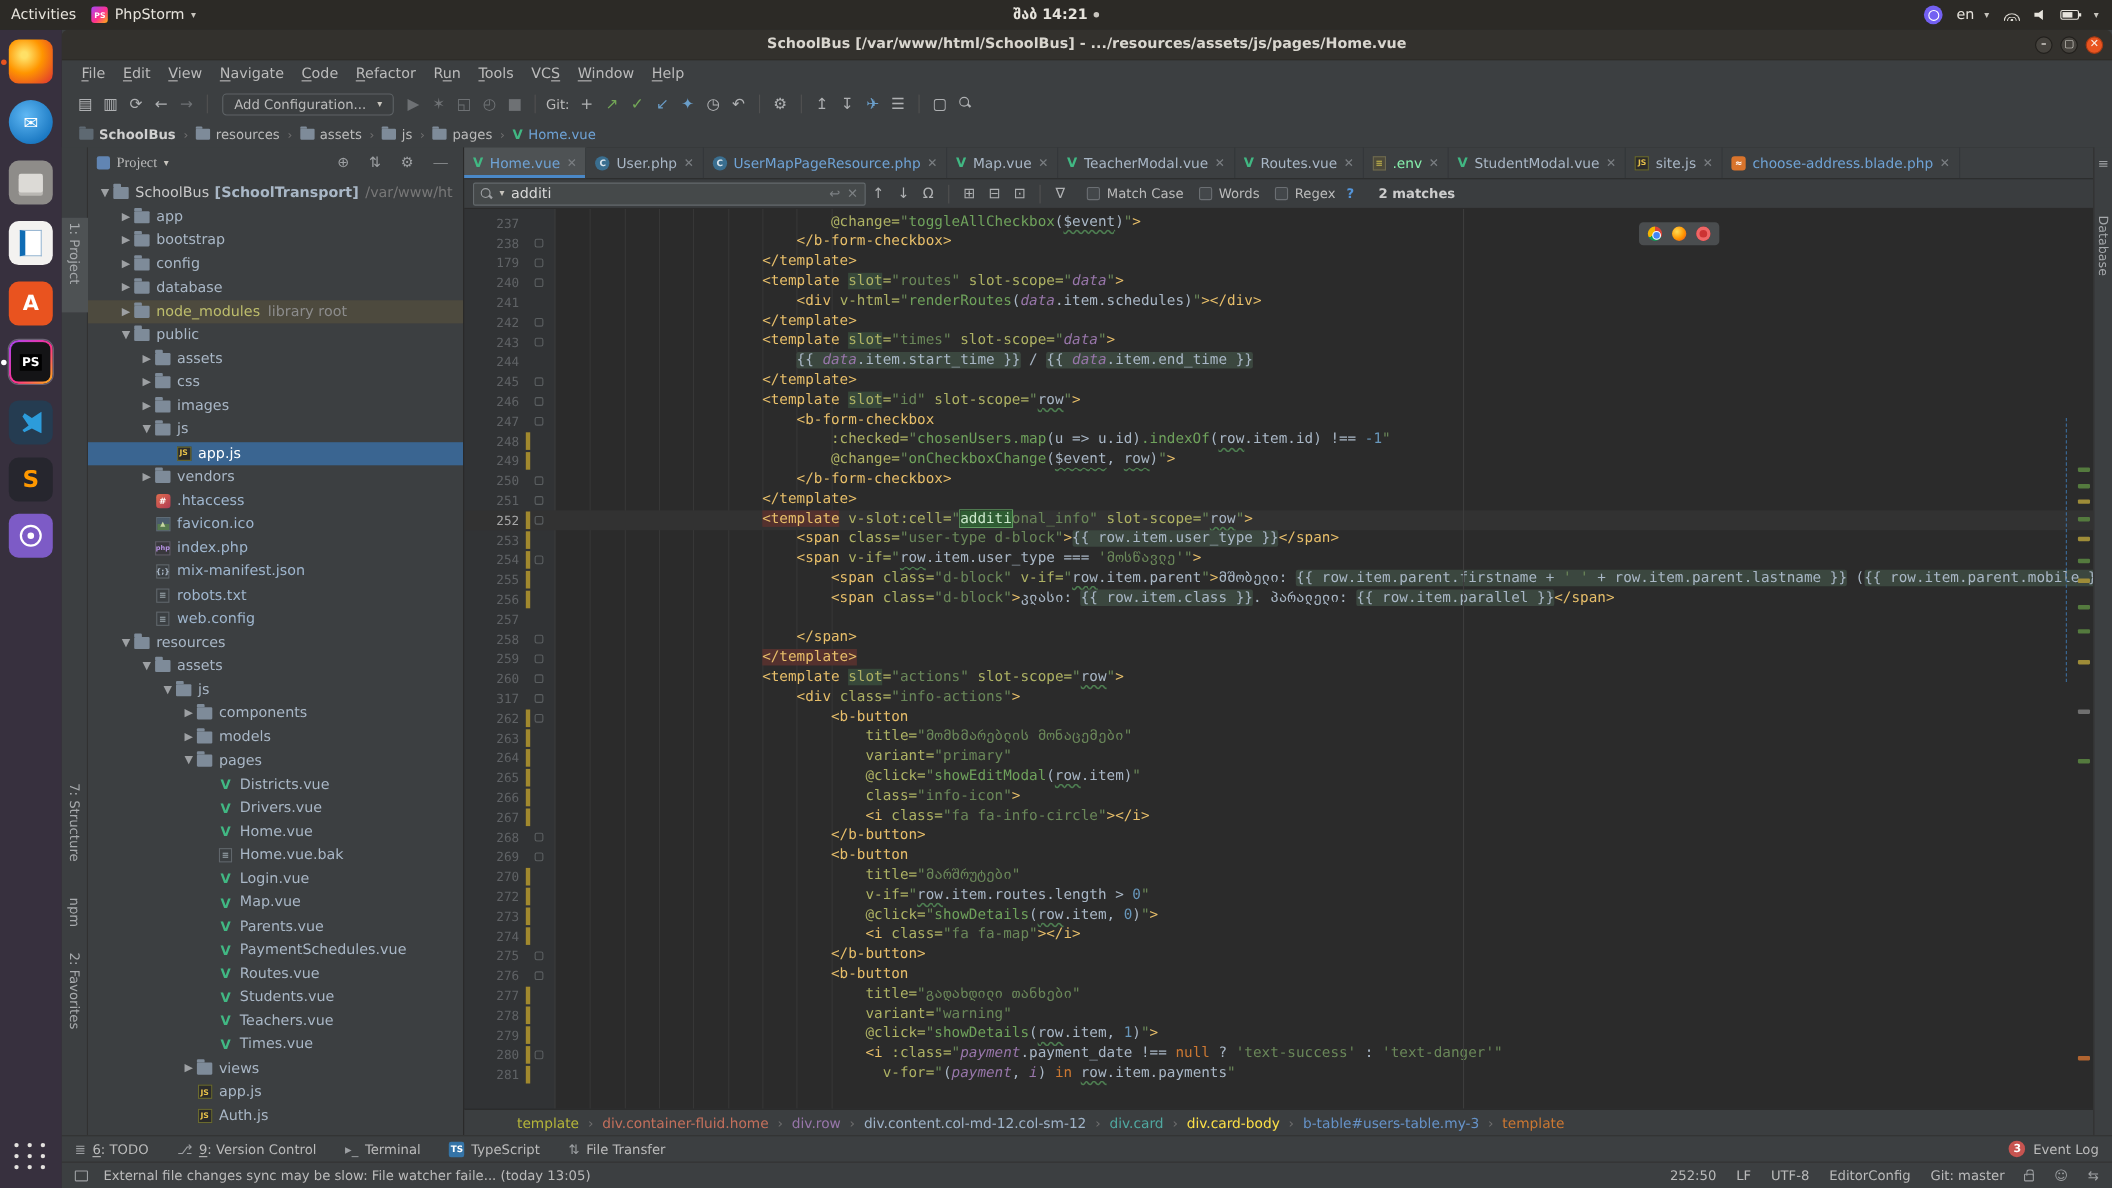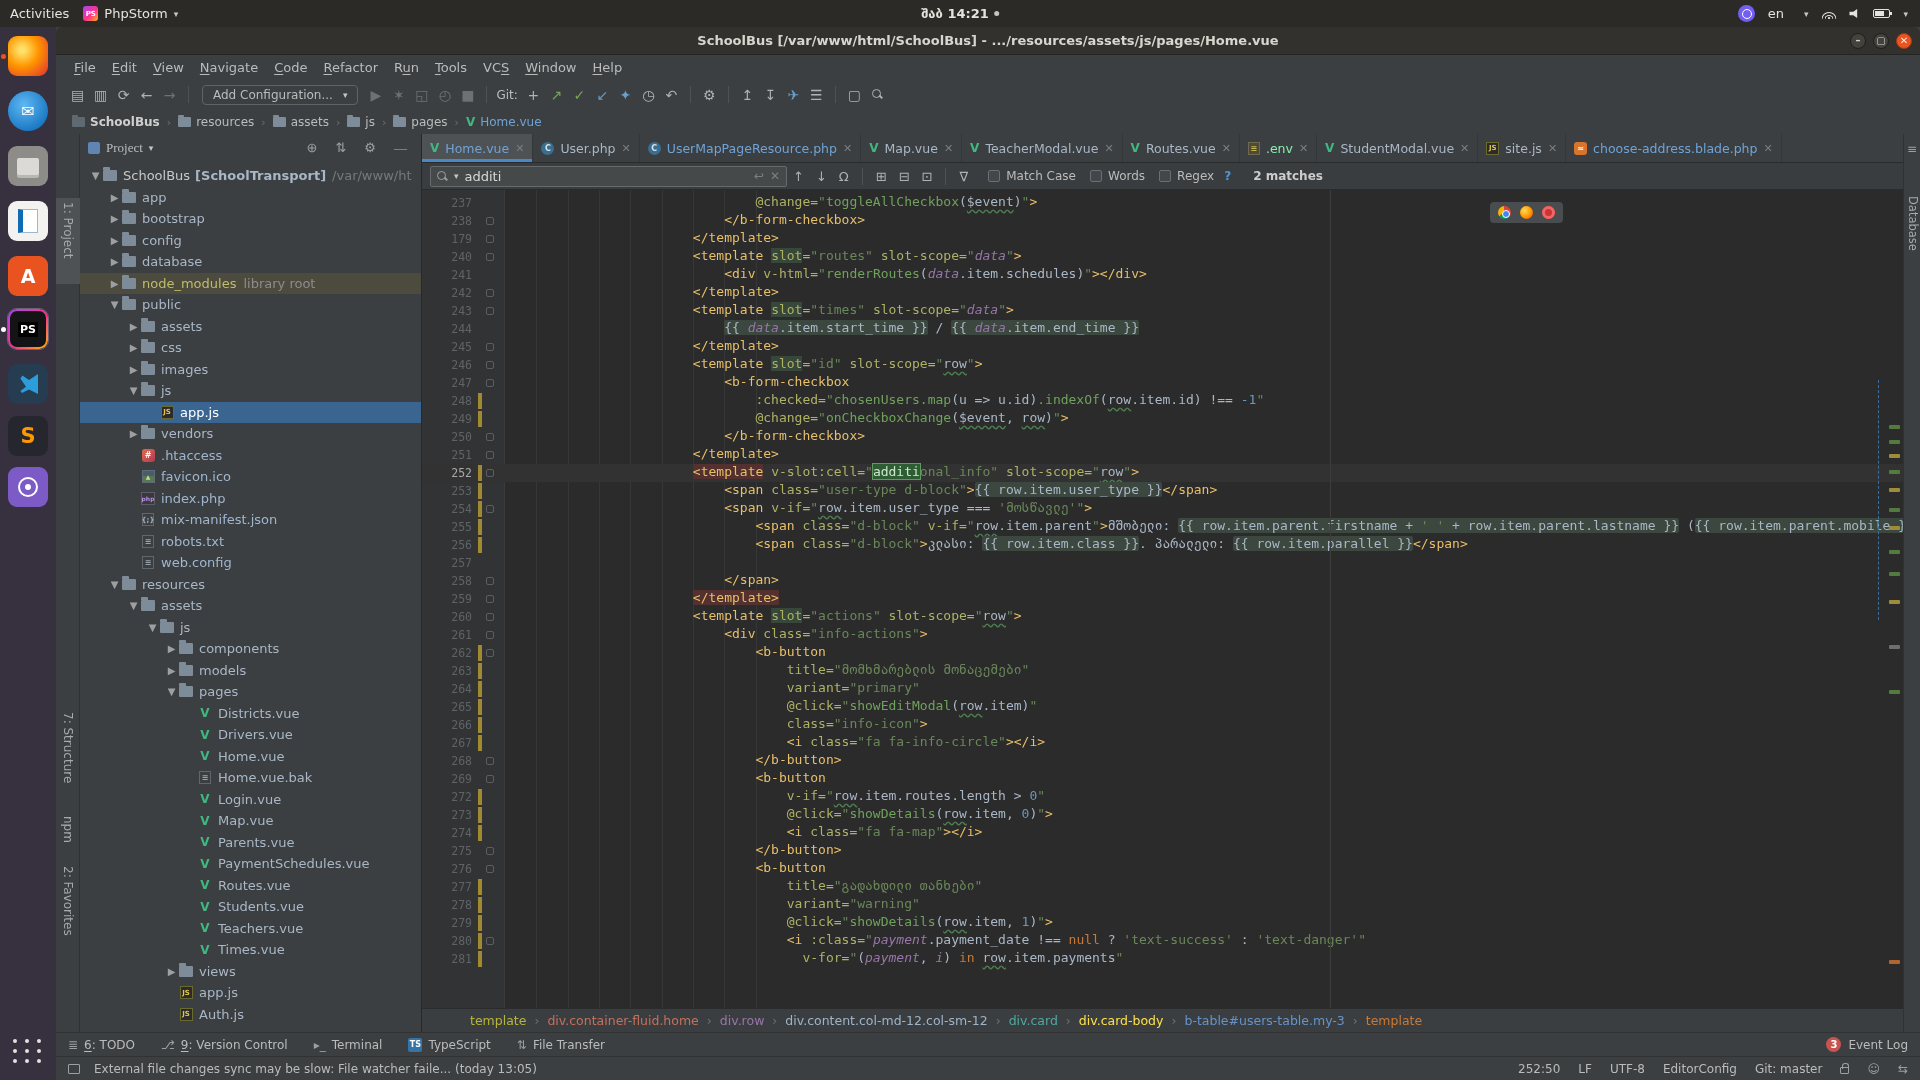--- a/index.html
+++ b/index.html
@@ -204,21 +204,21 @@
       <span>PhpStorm</span>
       <span class="caret">▾</span>
     </span>
   </div>
   <div class="clock">
     <span>შაბ 14:21</span>
       <span class="dot"></span>
   </div>
   <div class="tb-right">
     <span class="viber-ico"></span>
-    <span style="display:flex;align-items:center;gap:20px;">
+    <span style="display:flex;align-items:center;gap:9px;">
       <span>en</span>
         <span class="caret">▾</span>
     </span>
     <span class="wifi">
         <i></i>
         <i></i>
         <i></i>
       </span>
     <span class="spk"></span>
     <span class="batt"></span>
@@ -771,29 +771,30 @@
             <div class="crow"><span class="ln">251</span><span class="fm"></span><span class="ltext">                        <span class="tok-t">&lt;/template&gt;</span></span></div>
             <div class="crow cur"><span class="ln">252</span><span class="vb"></span><span class="fm"></span><span class="ltext">                        <span class="tok-mt">&lt;template</span><span class="tok-x"> </span><span class="tok-a">v-slot:cell=</span><span class="tok-s">"</span><span class="tok-hl">additi</span><span class="tok-s">onal_info"</span><span class="tok-x"> </span><span class="tok-a">slot-scope=</span><span class="tok-s">"</span><span class="tok-ty">row</span><span class="tok-s">"</span><span class="tok-t">&gt;</span></span></div>
             <div class="crow"><span class="ln">253</span><span class="vb"></span><span class="ltext">                            <span class="tok-t">&lt;span </span><span class="tok-a">class=</span><span class="tok-s">"user-type d-block"</span><span class="tok-t">&gt;</span><span class="tok-ibg"><span class="tok-x">{{ row.item.user_type }}</span></span><span class="tok-t">&lt;/span&gt;</span></span></div>
             <div class="crow"><span class="ln">254</span><span class="vb"></span><span class="fm"></span><span class="ltext">                            <span class="tok-t">&lt;span </span><span class="tok-a">v-if=</span><span class="tok-s">"</span><span class="tok-ty">row</span><span class="tok-x">.item.user_type === </span><span class="tok-s">'მოსწავლე'</span><span class="tok-s">"</span><span class="tok-t">&gt;</span></span></div>
             <div class="crow"><span class="ln">255</span><span class="vb"></span><span class="ltext">                                <span class="tok-t">&lt;span </span><span class="tok-a">class=</span><span class="tok-s">"d-block"</span><span class="tok-x"> </span><span class="tok-a">v-if=</span><span class="tok-s">"</span><span class="tok-ty">row</span><span class="tok-x">.item.parent</span><span class="tok-s">"</span><span class="tok-t">&gt;</span><span class="tok-g">მშობელი: </span><span class="tok-ibg"><span class="tok-x">{{ row.item.parent.firstname + </span><span class="tok-s">' '</span><span class="tok-x"> + row.item.parent.lastname }}</span></span><span class="tok-g"> (</span><span class="tok-ibg"><span class="tok-x">{{ row.item.parent.mobile }}</span></span></span></div>
             <div class="crow"><span class="ln">256</span><span class="vb"></span><span class="ltext">                                <span class="tok-t">&lt;span </span><span class="tok-a">class=</span><span class="tok-s">"d-block"</span><span class="tok-t">&gt;</span><span class="tok-g">კლასი: </span><span class="tok-ibg"><span class="tok-x">{{ row.item.class }}</span></span><span class="tok-g">. პარალელი: </span><span class="tok-ibg"><span class="tok-x">{{ row.item.parallel }}</span></span><span class="tok-t">&lt;/span&gt;</span></span></div>
             <div class="crow"><span class="ln">257</span><span class="ltext"></span></div>
             <div class="crow"><span class="ln">258</span><span class="fm"></span><span class="ltext">                            <span class="tok-t">&lt;/span&gt;</span></span></div>
             <div class="crow"><span class="ln">259</span><span class="fm"></span><span class="ltext">                        <span class="tok-mt">&lt;/template&gt;</span></span></div>
             <div class="crow"><span class="ln">260</span><span class="fm"></span><span class="ltext">                        <span class="tok-t">&lt;template </span><span class="tok-ah">slot</span><span class="tok-a">=</span><span class="tok-s">"actions"</span><span class="tok-x"> </span><span class="tok-a">slot-scope=</span><span class="tok-s">"</span><span class="tok-ty">row</span><span class="tok-s">"</span><span class="tok-t">&gt;</span></span></div>
-            <div class="crow"><span class="ln">261</span><span class="fm"></span><span class="ltext">                            <span class="tok-t">&lt;div </span><span class="tok-a">class=</span><span class="tok-s">"info-actions"</span><span class="tok-t">&gt;</span></span></div>
+            <div class="crow"><span class="ln">317</span><span class="fm"></span><span class="ltext">                            <span class="tok-t">&lt;div </span><span class="tok-a">class=</span><span class="tok-s">"info-actions"</span><span class="tok-t">&gt;</span></span></div>
             <div class="crow"><span class="ln">262</span><span class="vb"></span><span class="fm"></span><span class="ltext">                                <span class="tok-t">&lt;b-button</span></span></div>
             <div class="crow"><span class="ln">263</span><span class="vb"></span><span class="ltext">                                    <span class="tok-a">title=</span><span class="tok-s">"მომხმარებლის მონაცემები"</span></span></div>
             <div class="crow"><span class="ln">264</span><span class="vb"></span><span class="ltext">                                    <span class="tok-a">variant=</span><span class="tok-s">"primary"</span></span></div>
             <div class="crow"><span class="ln">265</span><span class="vb"></span><span class="ltext">                                    <span class="tok-a">@click=</span><span class="tok-s">"</span><span class="tok-fn">showEditModal</span><span class="tok-x">(</span><span class="tok-ty">row</span><span class="tok-x">.item)</span><span class="tok-s">"</span></span></div>
             <div class="crow"><span class="ln">266</span><span class="vb"></span><span class="ltext">                                    <span class="tok-a">class=</span><span class="tok-s">"info-icon"</span><span class="tok-t">&gt;</span></span></div>
             <div class="crow"><span class="ln">267</span><span class="vb"></span><span class="ltext">                                    <span class="tok-t">&lt;i </span><span class="tok-a">class=</span><span class="tok-s">"fa fa-info-circle"</span><span class="tok-t">&gt;&lt;/i&gt;</span></span></div>
             <div class="crow"><span class="ln">268</span><span class="fm"></span><span class="ltext">                                <span class="tok-t">&lt;/b-button&gt;</span></span></div>
             <div class="crow"><span class="ln">269</span><span class="fm"></span><span class="ltext">                                <span class="tok-t">&lt;b-button</span></span></div>
+            <div class="crow"><span class="ln">270</span><span class="vb"></span><span class="ltext">                                    <span class="tok-a">title=</span><span class="tok-s">"მარშრუტები"</span></span></div>
             <div class="crow"><span class="ln">272</span><span class="vb"></span><span class="ltext">                                    <span class="tok-a">v-if=</span><span class="tok-s">"</span><span class="tok-ty">row</span><span class="tok-x">.item.routes.length &gt; </span><span class="tok-n">0</span><span class="tok-s">"</span></span></div>
             <div class="crow"><span class="ln">273</span><span class="vb"></span><span class="ltext">                                    <span class="tok-a">@click=</span><span class="tok-s">"</span><span class="tok-fn">showDetails</span><span class="tok-x">(</span><span class="tok-ty">row</span><span class="tok-x">.item, </span><span class="tok-n">0</span><span class="tok-x">)</span><span class="tok-s">"</span><span class="tok-t">&gt;</span></span></div>
             <div class="crow"><span class="ln">274</span><span class="vb"></span><span class="ltext">                                    <span class="tok-t">&lt;i </span><span class="tok-a">class=</span><span class="tok-s">"fa fa-map"</span><span class="tok-t">&gt;&lt;/i&gt;</span></span></div>
             <div class="crow"><span class="ln">275</span><span class="fm"></span><span class="ltext">                                <span class="tok-t">&lt;/b-button&gt;</span></span></div>
             <div class="crow"><span class="ln">276</span><span class="fm"></span><span class="ltext">                                <span class="tok-t">&lt;b-button</span></span></div>
             <div class="crow"><span class="ln">277</span><span class="vb"></span><span class="ltext">                                    <span class="tok-a">title=</span><span class="tok-s">"გადახდილი თანხები"</span></span></div>
             <div class="crow"><span class="ln">278</span><span class="vb"></span><span class="ltext">                                    <span class="tok-a">variant=</span><span class="tok-s">"warning"</span></span></div>
             <div class="crow"><span class="ln">279</span><span class="vb"></span><span class="ltext">                                    <span class="tok-a">@click=</span><span class="tok-s">"</span><span class="tok-fn">showDetails</span><span class="tok-x">(</span><span class="tok-ty">row</span><span class="tok-x">.item, </span><span class="tok-n">1</span><span class="tok-x">)</span><span class="tok-s">"</span><span class="tok-t">&gt;</span></span></div>
             <div class="crow"><span class="ln">280</span><span class="vb"></span><span class="fm"></span><span class="ltext">                                    <span class="tok-t">&lt;i </span><span class="tok-a">:class=</span><span class="tok-s">"</span><span class="tok-v">payment</span><span class="tok-x">.payment_date !== </span><span class="tok-k">null</span><span class="tok-x"> ? </span><span class="tok-s">'text-success'</span><span class="tok-x"> : </span><span class="tok-s">'text-danger'</span><span class="tok-s">"</span></span></div>
             <div class="crow"><span class="ln">281</span><span class="vb"></span><span class="ltext">                                      <span class="tok-a">v-for=</span><span class="tok-s">"</span><span class="tok-x">(</span><span class="tok-v">payment</span><span class="tok-x">, </span><span class="tok-v">i</span><span class="tok-x">) </span><span class="tok-k">in</span><span class="tok-x"> </span><span class="tok-ty">row</span><span class="tok-x">.item.payments</span><span class="tok-s">"</span></span></div>

